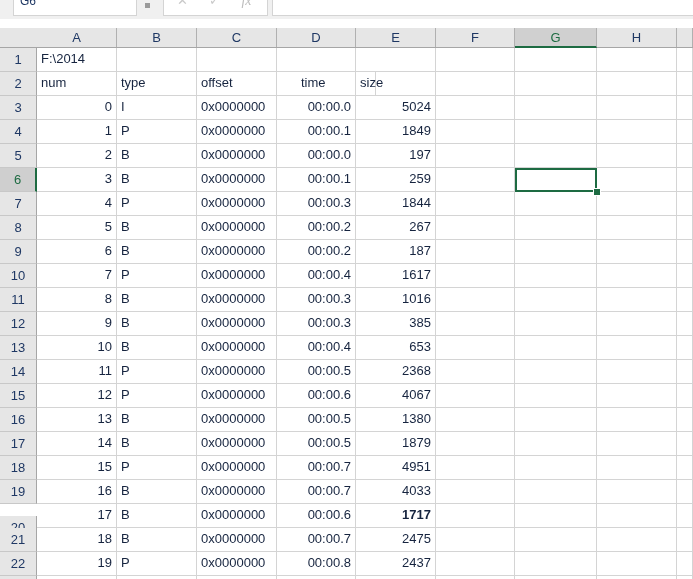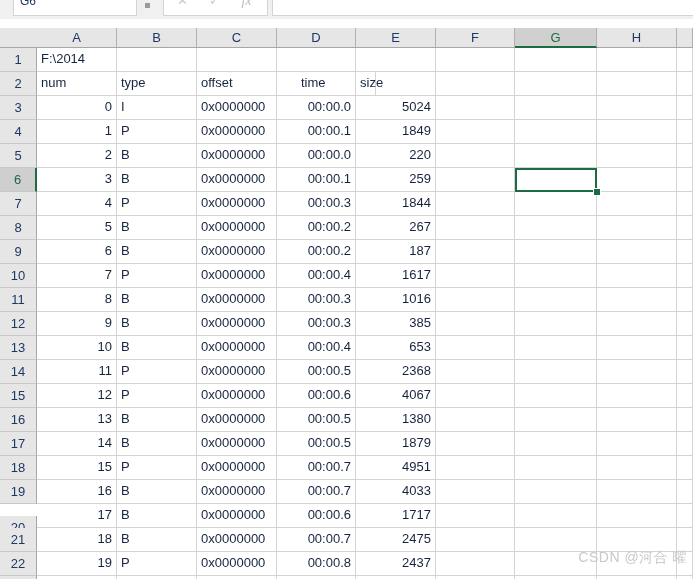--- a/index.html
+++ b/index.html
@@ -540,21 +540,21 @@
       <div class="cell txtleft" style="left: 117px; width: 80px; top: 125px; height: 24px; line-height: 22px;">
         <span class="txt">B</span>
       </div>
       <div class="cell txtleft" style="left: 197px; width: 80px; top: 125px; height: 24px; line-height: 22px;">
         <span class="txt">0x0000000</span>
       </div>
       <div class="cell num" style="left: 277px; width: 79px; top: 125px; height: 24px; line-height: 22px;">
         <span class="txt">00:00.0</span>
       </div>
       <div class="cell num" style="left: 356px; width: 80px; top: 125px; height: 24px; line-height: 22px;">
-        <span class="txt">220</span>
+        <span class="txt">197</span>
       </div>
       <div class="cell num" style="left: 37px; width: 80px; top: 149px; height: 24px; line-height: 22px;">
         <span class="txt">3</span>
       </div>
       <div class="cell txtleft" style="left: 117px; width: 80px; top: 149px; height: 24px; line-height: 22px;">
         <span class="txt">B</span>
       </div>
       <div class="cell txtleft" style="left: 197px; width: 80px; top: 149px; height: 24px; line-height: 22px;">
         <span class="txt">0x0000000</span>
       </div>
@@ -764,21 +764,21 @@
       </div>
       <div class="cell txtleft" style="left: 117px; width: 80px; top: 485px; height: 24px; line-height: 22px;">
         <span class="txt">B</span>
       </div>
       <div class="cell txtleft" style="left: 197px; width: 80px; top: 485px; height: 24px; line-height: 22px;">
         <span class="txt">0x0000000</span>
       </div>
       <div class="cell num" style="left: 277px; width: 79px; top: 485px; height: 24px; line-height: 22px;">
         <span class="txt">00:00.6</span>
       </div>
-      <div class="cell num" style="left: 356px; width: 80px; top: 485px; height: 24px; line-height: 22px;">
+      <div class="cell num" style="left: 356px; width: 80px; top: 485px; height: 24px; line-height: 22px; font-weight: bold;">
         <span class="txt">1717</span>
       </div>
       <div class="cell num" style="left: 37px; width: 80px; top: 509px; height: 24px; line-height: 22px;">
         <span class="txt">18</span>
       </div>
       <div class="cell txtleft" style="left: 117px; width: 80px; top: 509px; height: 24px; line-height: 22px;">
         <span class="txt">B</span>
       </div>
       <div class="cell txtleft" style="left: 197px; width: 80px; top: 509px; height: 24px; line-height: 22px;">
         <span class="txt">0x0000000</span>
@@ -815,14 +815,13 @@
       </div>
       <div class="cell num" style="left: 277px; width: 79px; top: 557px; height: 24px; line-height: 22px;">
         <span class="txt">00:00.8</span>
       </div>
       <div class="cell num" style="left: 356px; width: 80px; top: 557px; height: 24px; line-height: 22px;">
         <span class="txt">2506</span>
       </div>
     </div>
   <div id="active-cell" style="left: 515px; width: 82px; top: 149px; height: 24px;"></div>
   <div id="fill-handle" style="left: 593px; top: 169px;"></div>
-  <div id="watermark">CSDN @河合 曜</div>
 </div>
 
 </body></html>

